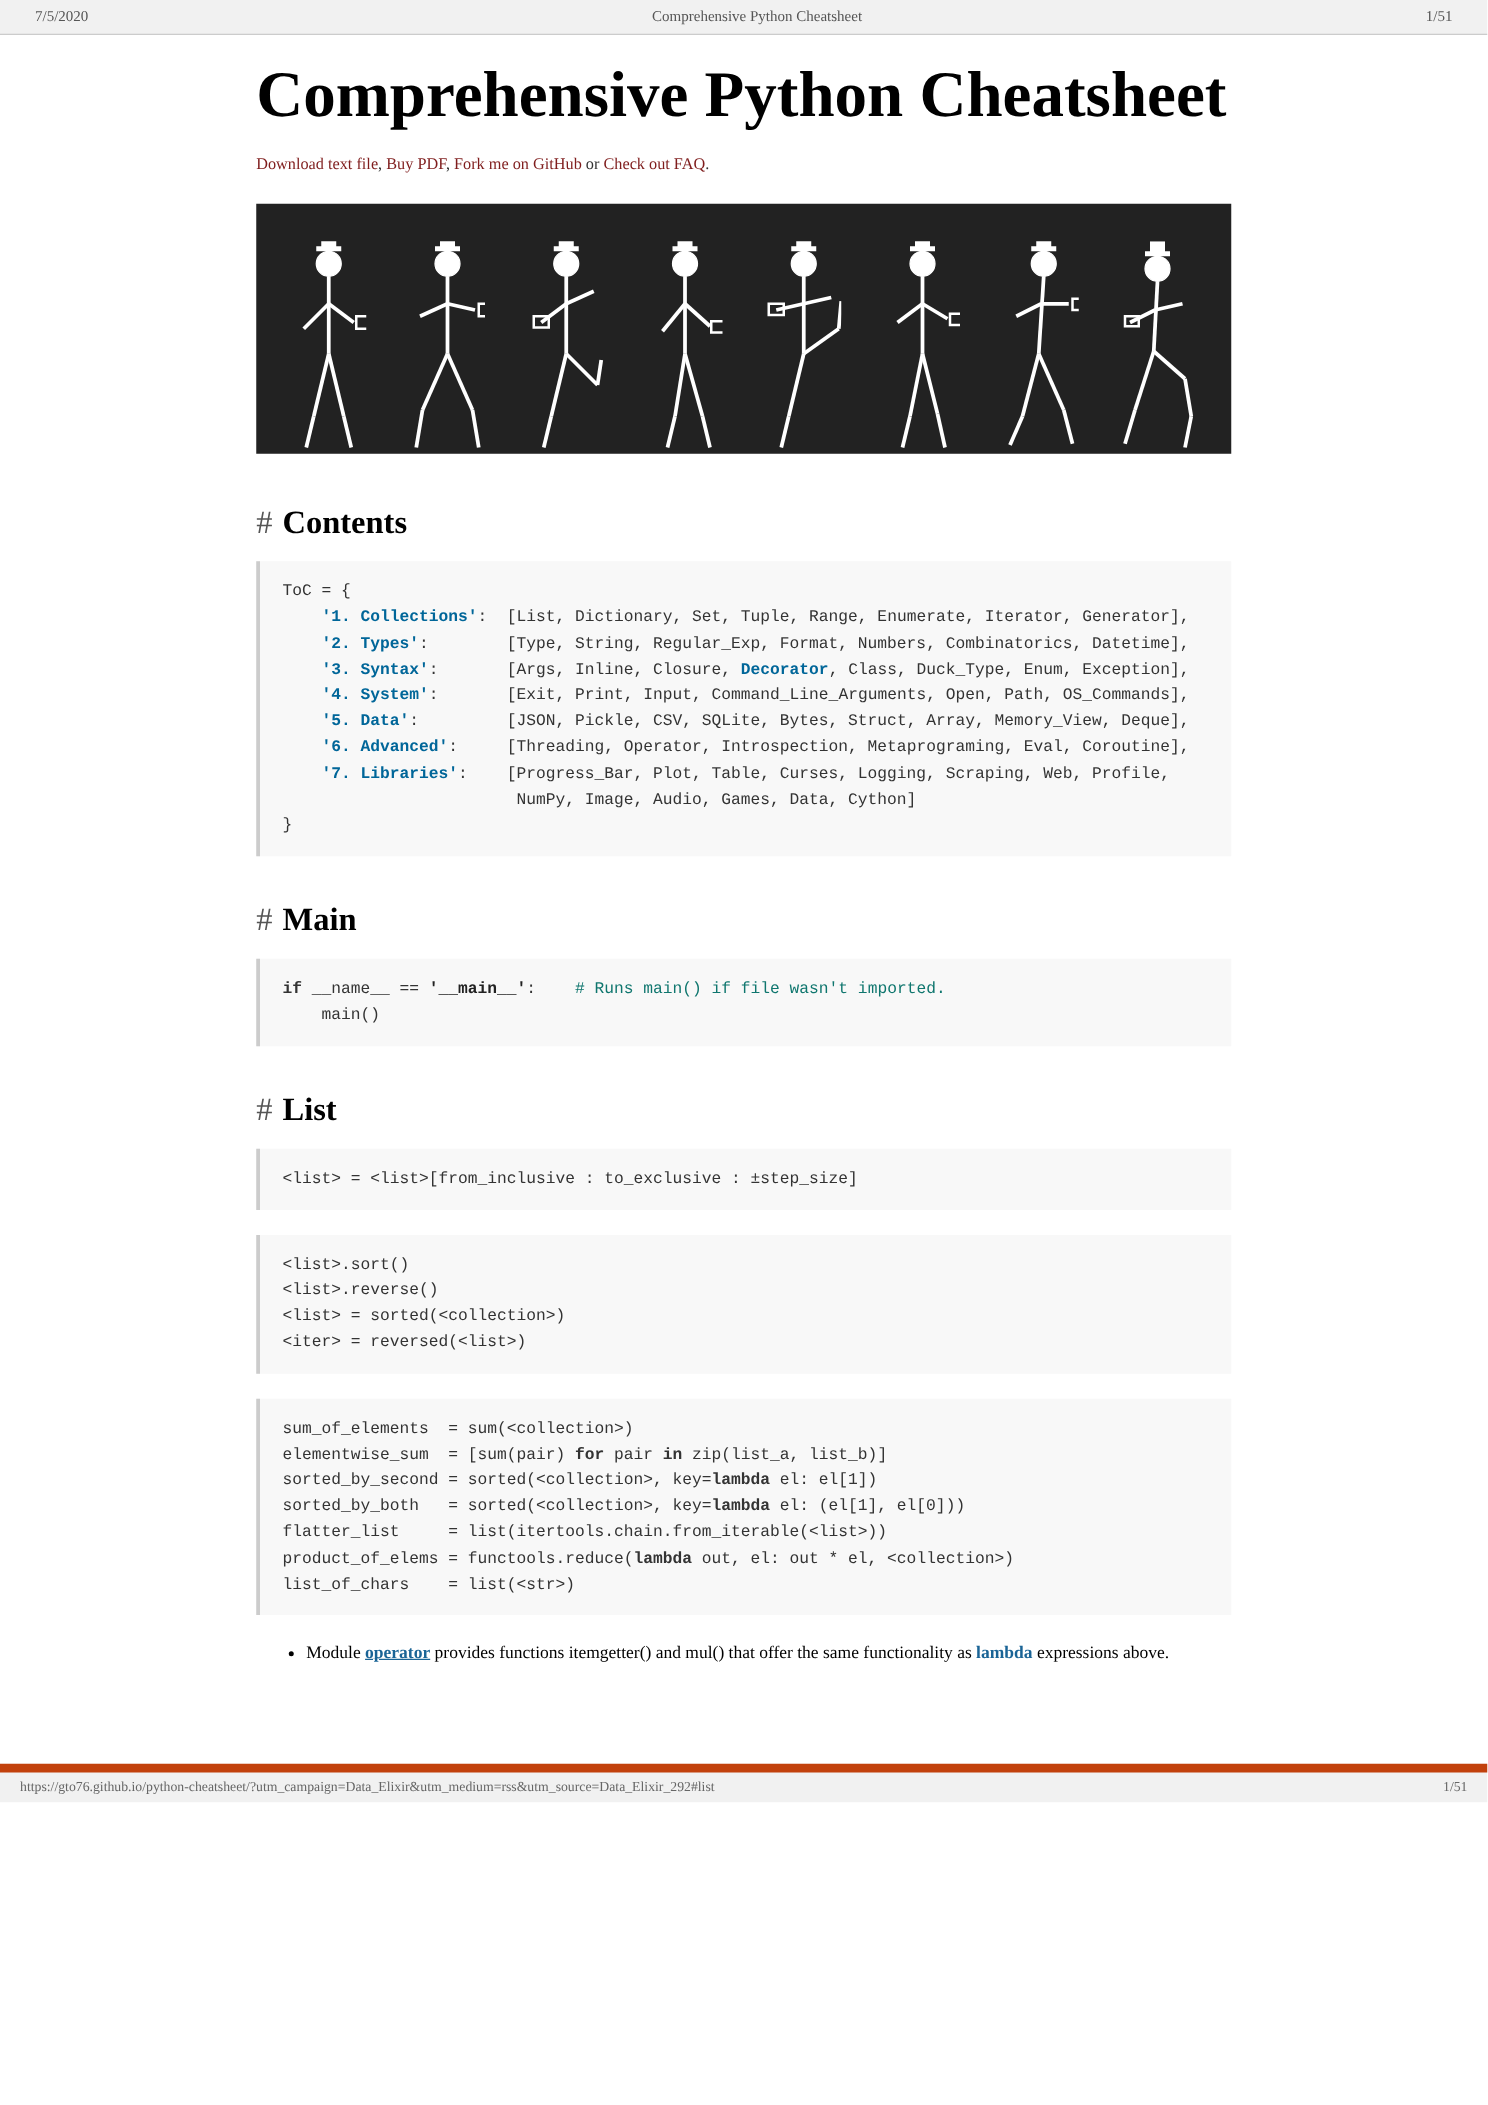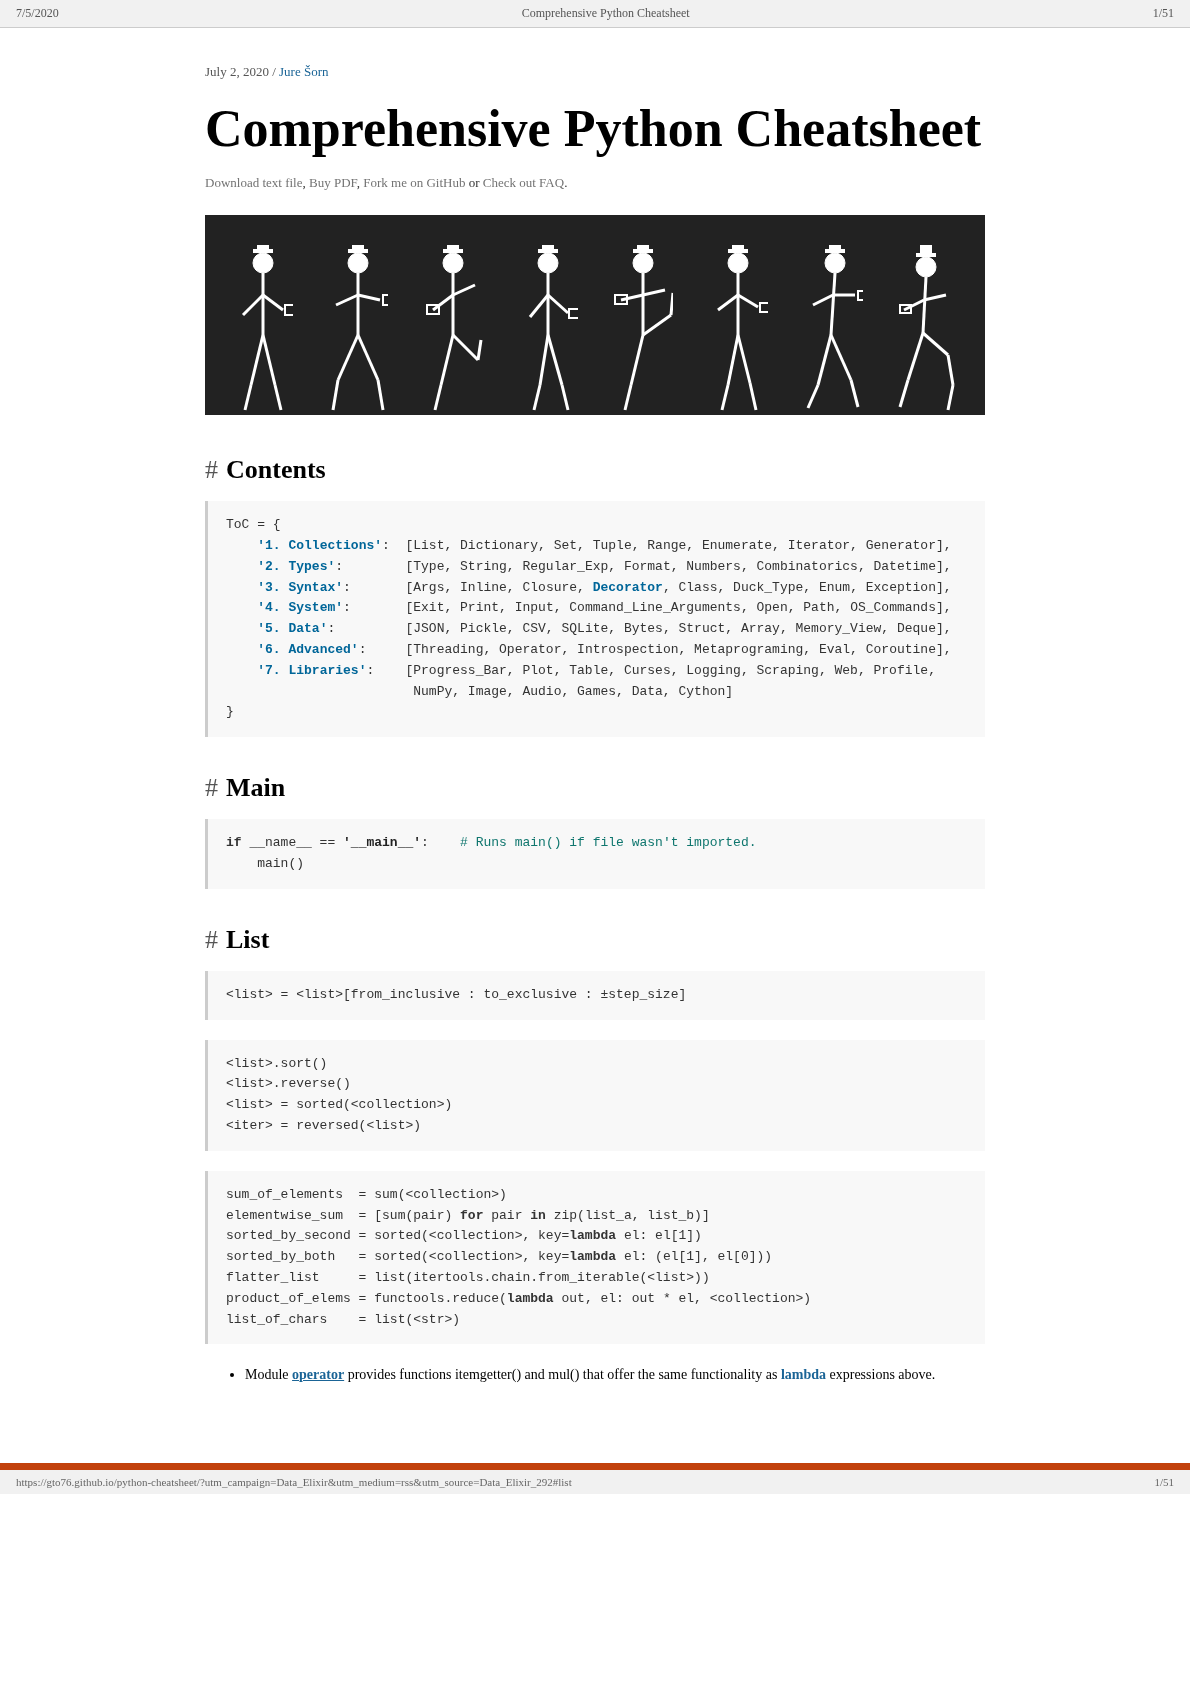--- a/index.html
+++ b/index.html
@@ -6,21 +6,21 @@
     body {
       font-family: Georgia, 'Times New Roman', serif;
       font-size: 16px;
       color: #000;
       background: #fff;
       padding: 0;
     }
     .browser-bar {
       background: #f1f1f1;
       border-bottom: 1px solid #ccc;
-      padding: 6px 16px;
+      padding: 6px 28px;
       font-size: 12px;
       color: #555;
       display: flex;
       justify-content: space-between;
       align-items: center;
     }
     .content-wrapper {
       max-width: 860px;
       margin: 0 auto;
       padding: 20px 40px 60px 40px;
@@ -42,21 +42,21 @@
       line-height: 1.1;
       margin-bottom: 18px;
       color: #000;
     }
     .subtitle-links {
       font-size: 13px;
       margin-bottom: 24px;
       color: #333;
     }
     .subtitle-links a {
-      color: #737373;
+      color: #7f1d1d;
       text-decoration: none;
     }
     .hero-image {
       width: 100%;
       height: 200px;
       background: #222;
       margin-bottom: 40px;
       display: flex;
       align-items: center;
       justify-content: center;
@@ -139,25 +139,20 @@
 <body>
 
 <div class="browser-bar">
   <span>7/5/2020</span>
   <span>Comprehensive Python Cheatsheet</span>
   <span>1/51</span>
 </div>
 
 <div class="content-wrapper">
 
-  <div class="article-meta">
-    <span>July 2, 2020</span>
-    <span> / </span>
-    <a href="#">Jure Šorn</a>
-  </div>
 
   <h1 class="main-title">Comprehensive Python Cheatsheet</h1>
 
   <div class="subtitle-links">
     <a href="#">Download text file</a>,
     <a href="#">Buy PDF</a>,
     <a href="#">Fork me on GitHub</a> or
     <a href="#">Check out FAQ</a>.
   </div>
 

